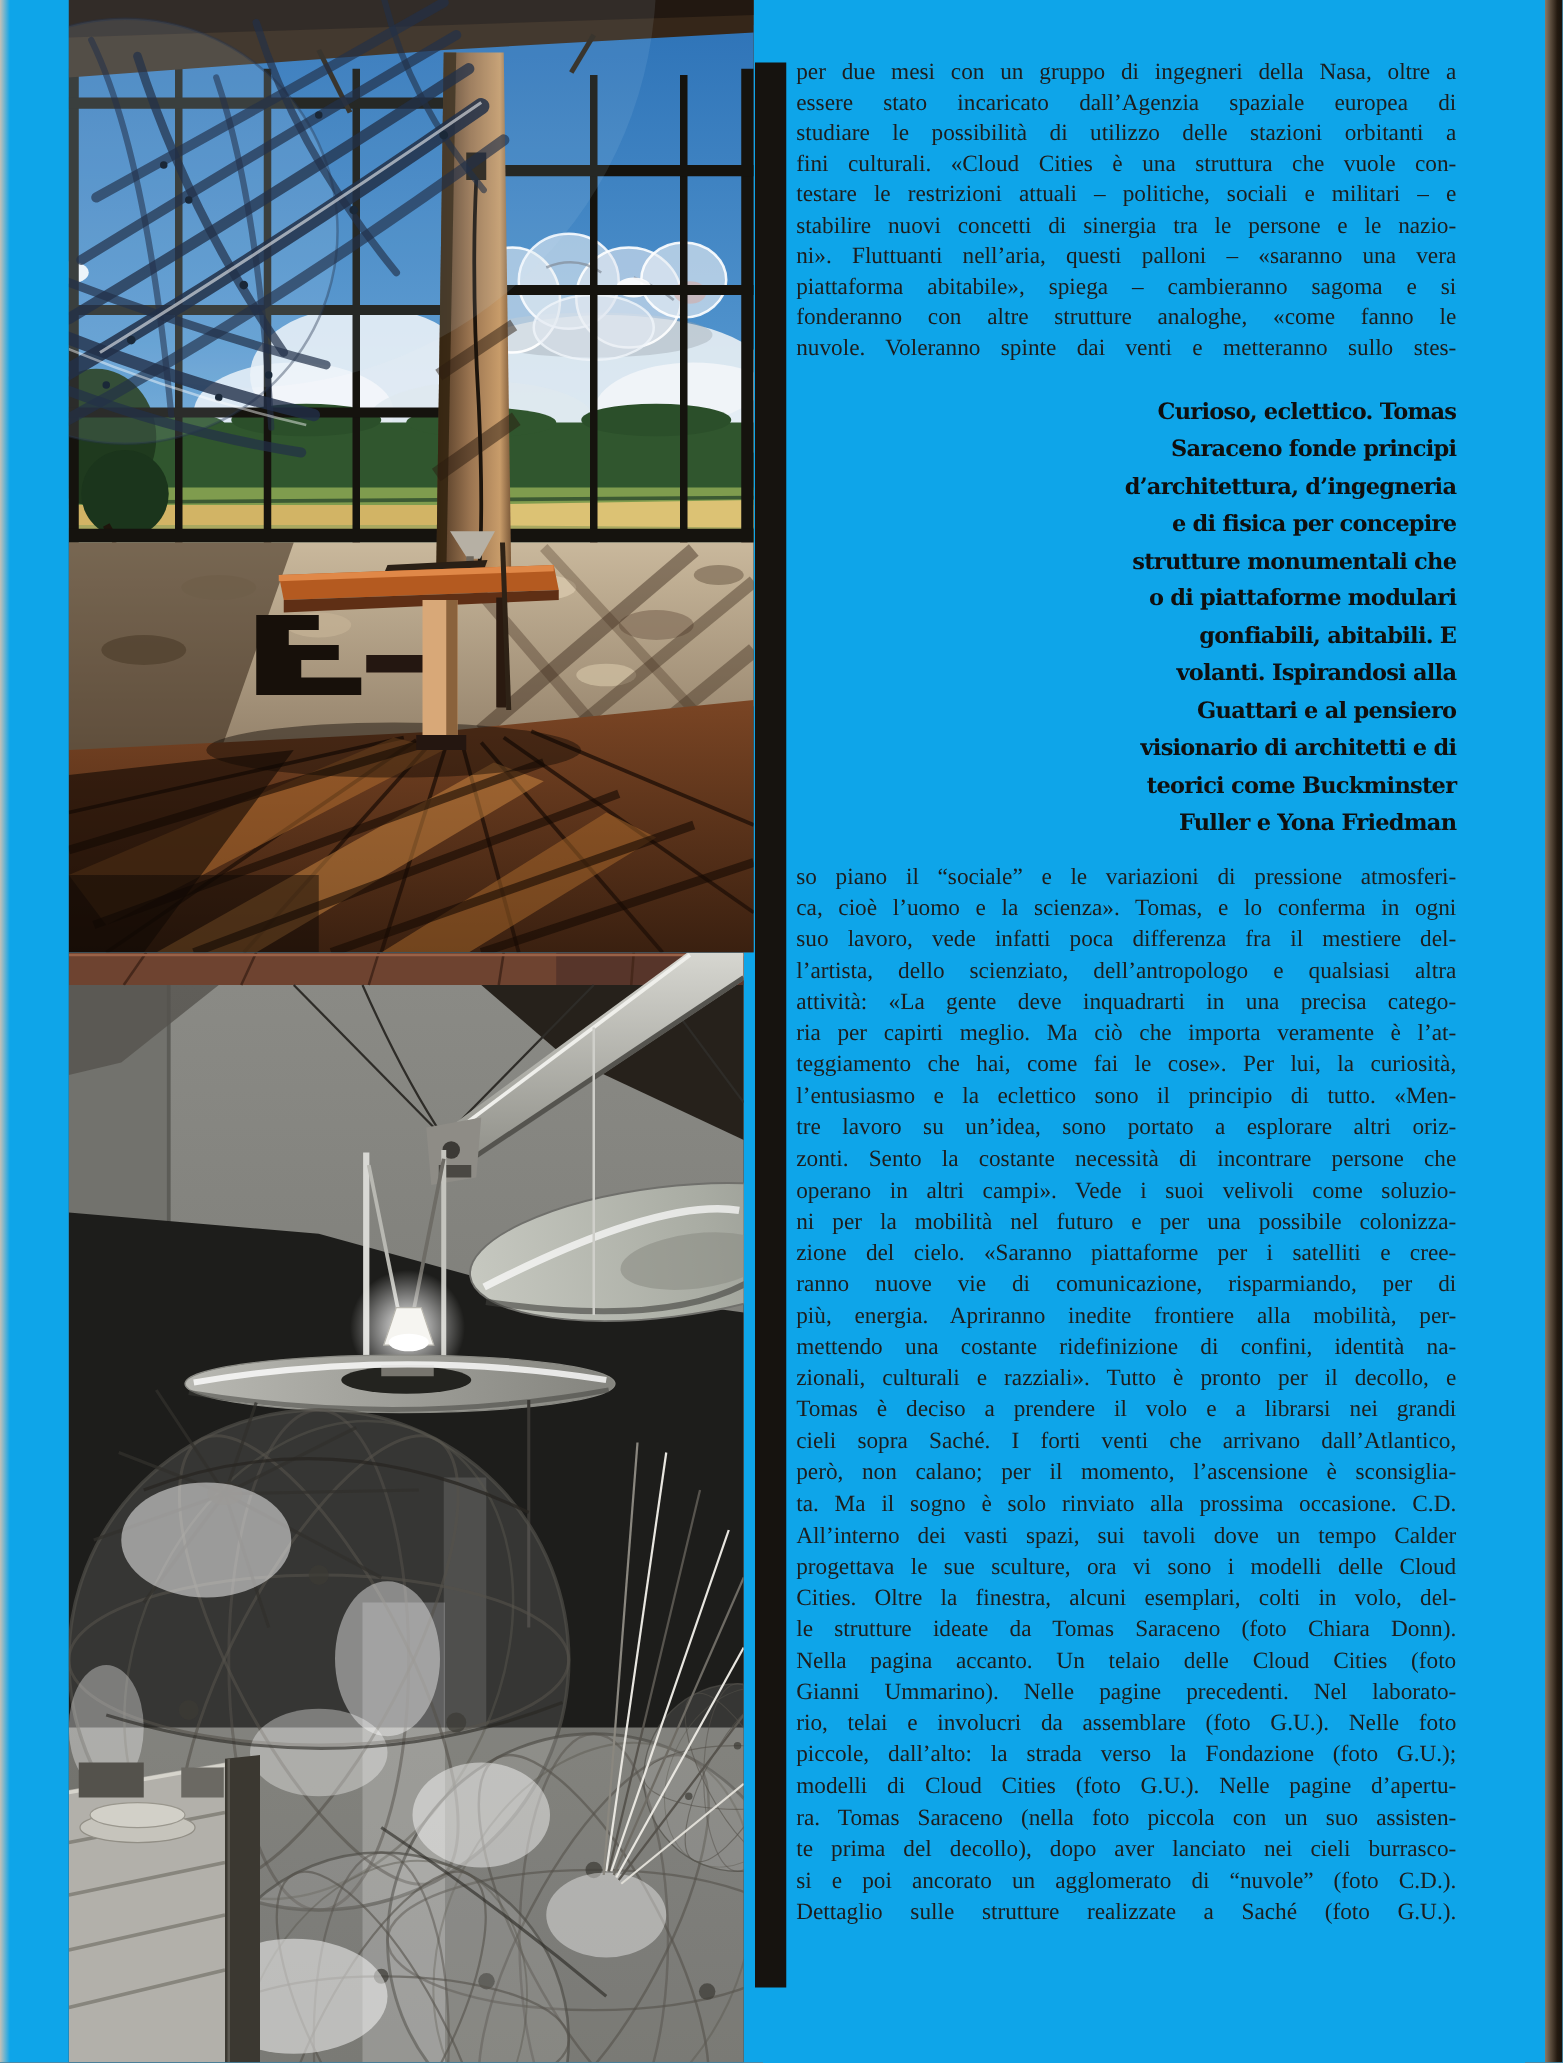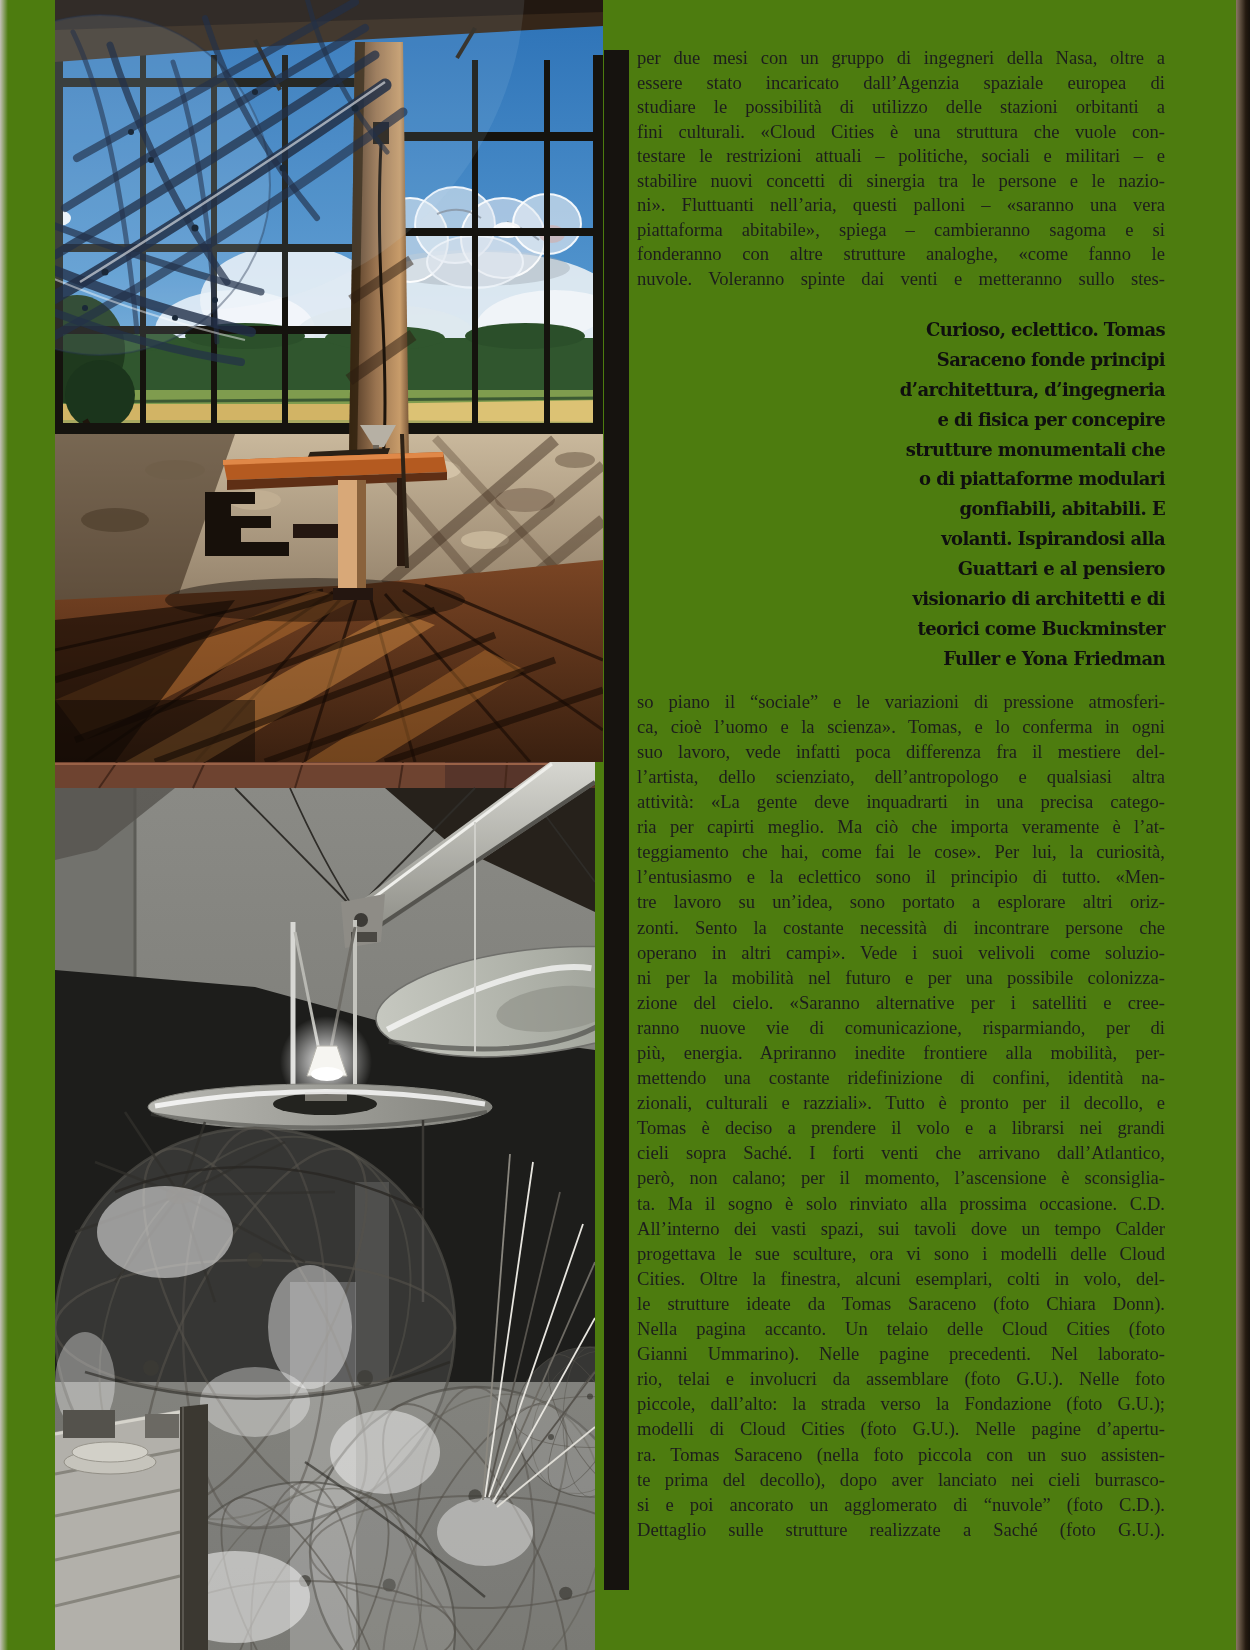--- a/index.html
+++ b/index.html
@@ -1,18 +1,18 @@
 <!DOCTYPE html>
 <html><head>
 <meta charset="utf-8">
 <style>
   html,body{margin:0;padding:0;background:#777;}
   .page{
     position:relative;width:1250px;height:1650px;margin:0 auto;
-    background:#4d7c0f;overflow:hidden;
+    background:#0ea5e9;overflow:hidden;
     font-family:"Liberation Serif",serif;color:#1d1d1d;
   }
   .edge-left{position:absolute;left:0;top:0;width:8px;height:1650px;
     background:linear-gradient(to right,#c4c1b8,rgba(244,242,236,0));}
   .edge-right{position:absolute;left:1236px;top:0;width:14px;height:1650px;
     background:linear-gradient(to right,#8a7763,#241a10 70%,#15100a);}
   .photo{position:absolute;overflow:hidden;background:#444;}
   .photo-top{left:55px;top:0;width:548px;height:762px;}
   .photo-bottom{left:55px;top:762px;width:540px;height:888px;}
   .photo svg{display:block;width:100%;height:100%;}
@@ -429,21 +429,21 @@
         <div class="jline">suo lavoro, vede infatti poca differenza fra il mestiere del-</div>
         <div class="jline">l’artista, dello scienziato, dell’antropologo e qualsiasi altra</div>
         <div class="jline">attività: «La gente deve inquadrarti in una precisa catego-</div>
         <div class="jline">ria per capirti meglio. Ma ciò che importa veramente è l’at-</div>
         <div class="jline">teggiamento che hai, come fai le cose». Per lui, la curiosità,</div>
         <div class="jline">l’entusiasmo e la eclettico sono il principio di tutto. «Men-</div>
         <div class="jline">tre lavoro su un’idea, sono portato a esplorare altri oriz-</div>
         <div class="jline">zonti. Sento la costante necessità di incontrare persone che</div>
         <div class="jline">operano in altri campi». Vede i suoi velivoli come soluzio-</div>
         <div class="jline">ni per la mobilità nel futuro e per una possibile colonizza-</div>
-        <div class="jline">zione del cielo. «Saranno alternative per i satelliti e cree-</div>
+        <div class="jline">zione del cielo. «Saranno piattaforme per i satelliti e cree-</div>
         <div class="jline">ranno nuove vie di comunicazione, risparmiando, per di</div>
         <div class="jline">più, energia. Apriranno inedite frontiere alla mobilità, per-</div>
         <div class="jline">mettendo una costante ridefinizione di confini, identità na-</div>
         <div class="jline">zionali, culturali e razziali». Tutto è pronto per il decollo, e</div>
         <div class="jline">Tomas è deciso a prendere il volo e a librarsi nei grandi</div>
         <div class="jline">cieli sopra Saché. I forti venti che arrivano dall’Atlantico,</div>
         <div class="jline">però, non calano; per il momento, l’ascensione è sconsiglia-</div>
         <div class="jline">ta. Ma il sogno è solo rinviato alla prossima occasione.  C.D.</div>
         <div class="jline">All’interno dei vasti spazi, sui tavoli dove un tempo Calder</div>
         <div class="jline">progettava le sue sculture, ora vi sono i modelli delle Cloud</div>

